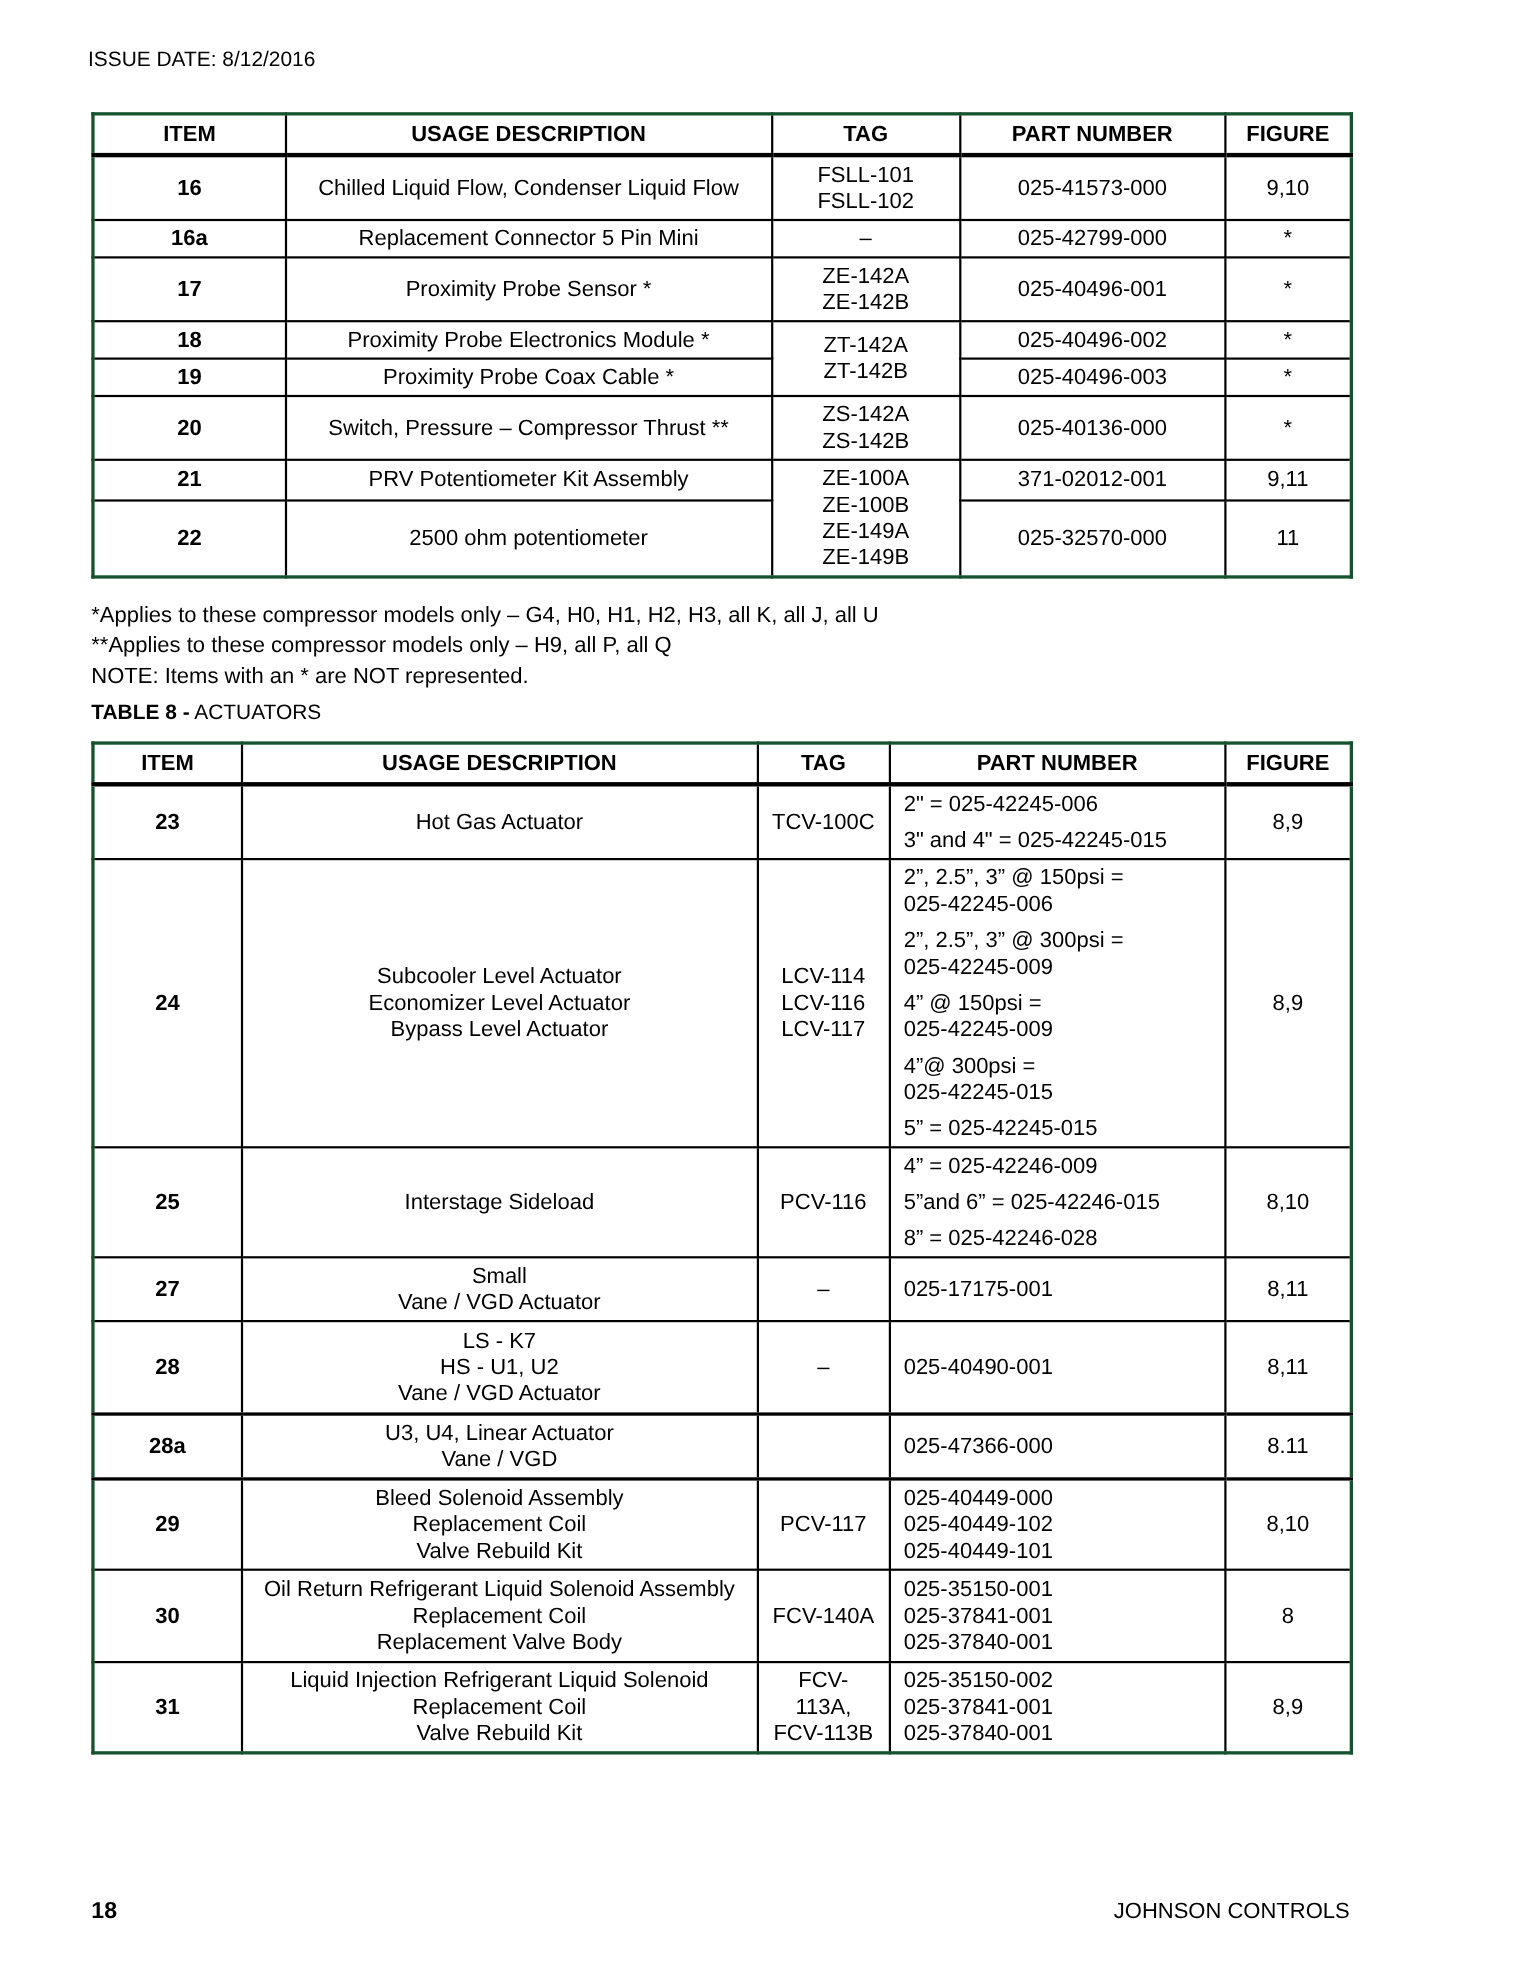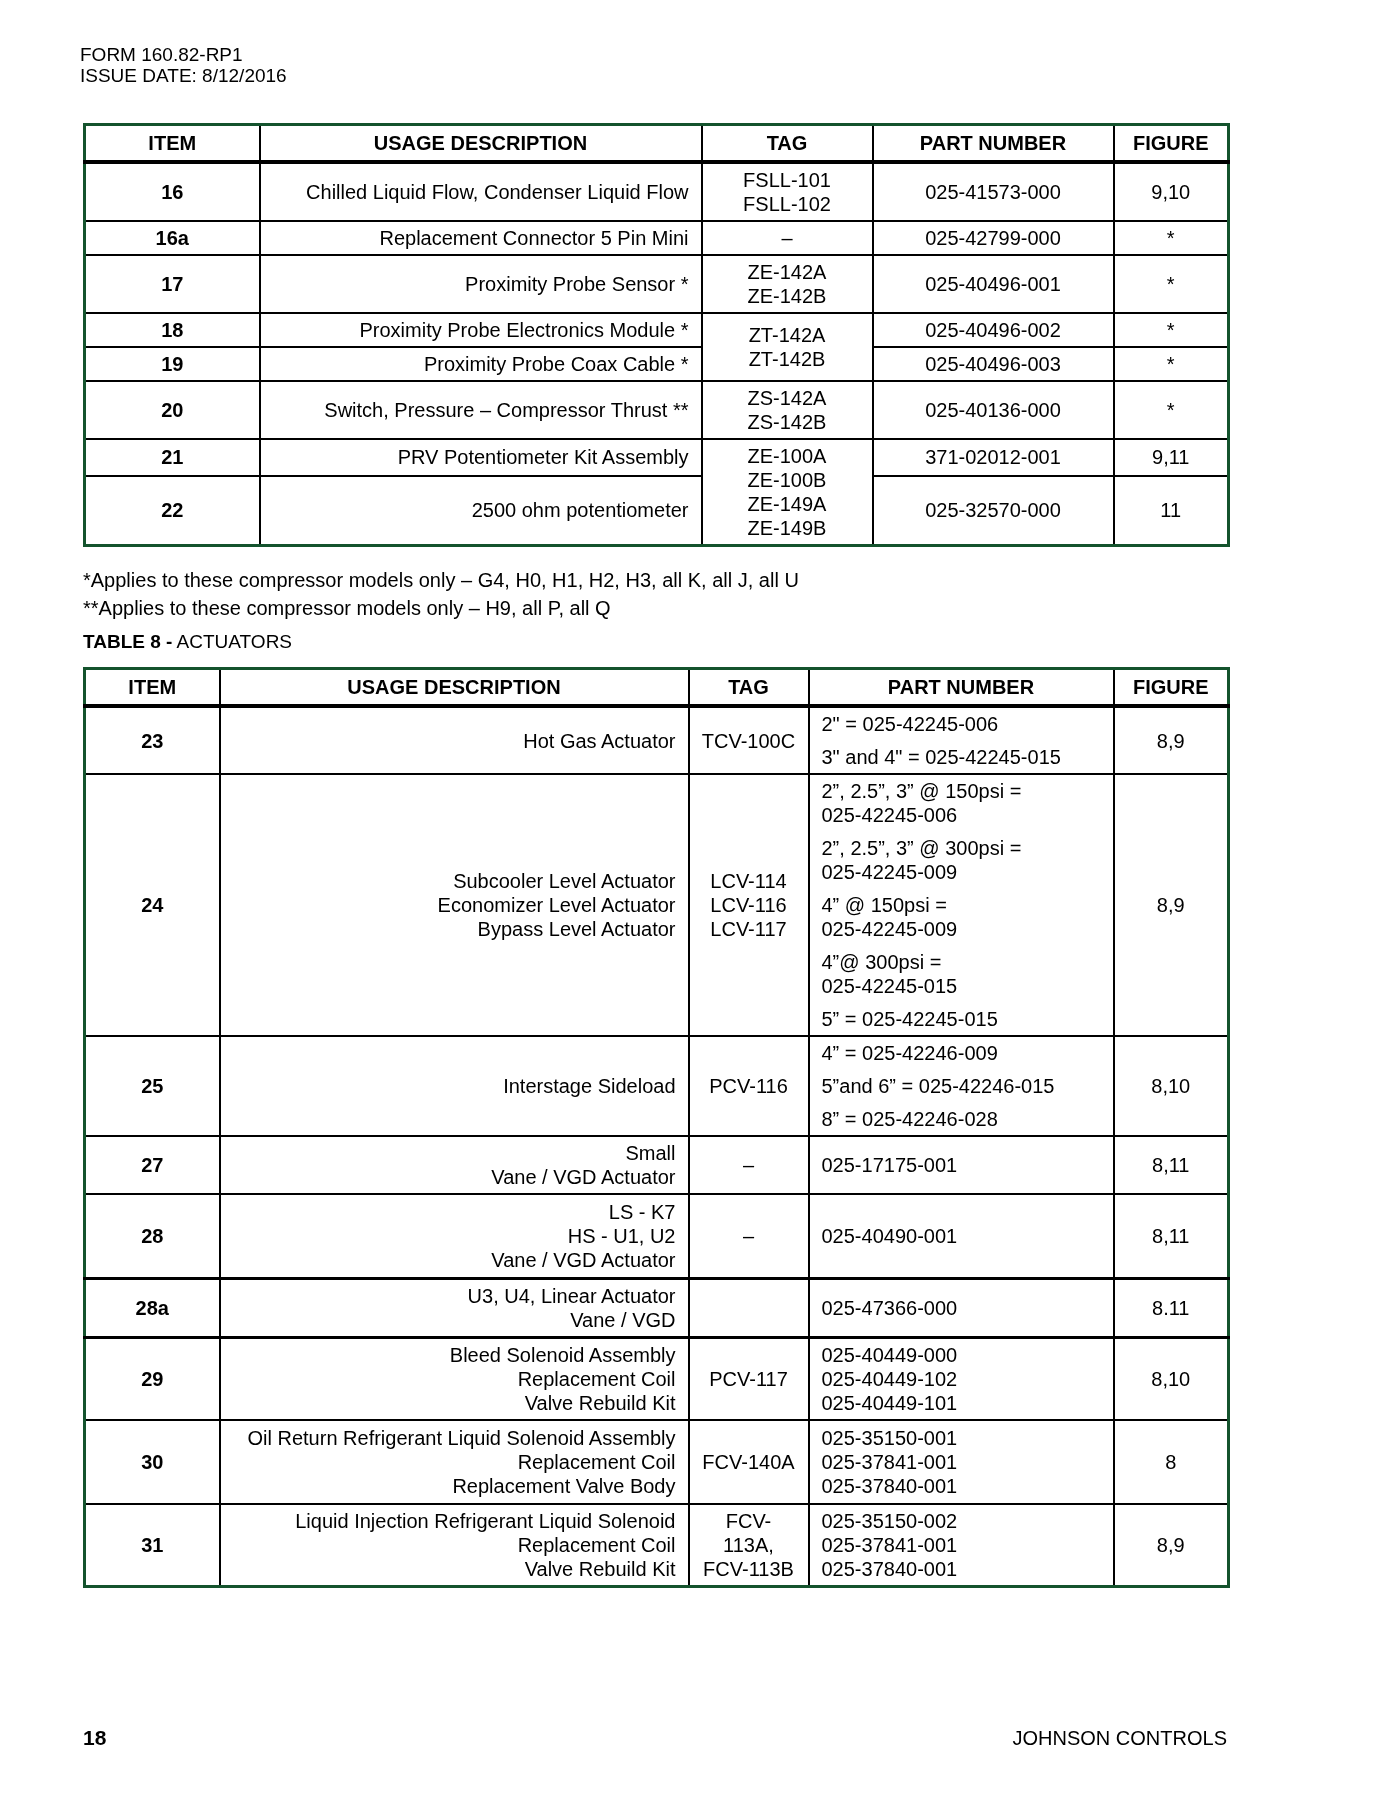--- a/index.html
+++ b/index.html
@@ -27,21 +27,21 @@
     white-space:pre-line;
     overflow:hidden;
   }
   .parts-table th {
     font-weight:bold;
     text-align:center;
     border-bottom:4px solid #000;
     padding:5px 6px;
   }
   td.c-item { text-align:center; font-weight:bold; }
-  td.c-desc { text-align:right; }
+  td.c-desc { text-align:center; }
   td.c-tag  { text-align:center; }
   td.c-fig  { text-align:center; }
   .t1 { margin:37px 0 0 83px; }
   .t1 td.c-part { text-align:center; }
   .t2 { margin:14px 0 0 83px; }
   .t2 td.c-part { text-align:left; }
   .cell-para { white-space:pre-line; }
   .cell-para + .cell-para { margin-top:9px; }
   
   .t1 tr.rh57 td { height:57px; }
@@ -69,21 +69,20 @@
   }
   .page-footer .page-num { font-size:21px; font-weight:bold; }
   .page-footer .company { font-size:20px; }
 </style>
 </head>
 <body>
 
 <div class="doc">
 
   <div class="page-header">
-    <div>FORM 160.82-RP1</div>
     <div>ISSUE DATE: 8/12/2016</div>
   </div>
 
   <table class="parts-table t1">
     <colgroup>
       <col style="width:175px">
         <col style="width:442px">
         <col style="width:171px">
         <col style="width:241px">
         <col style="width:115px">
@@ -158,20 +157,21 @@
         <td class="c-desc">2500 ohm potentiometer</td>
         <td class="c-part">025-32570-000</td>
         <td class="c-fig">11</td>
       </tr>
     </tbody>
   </table>
 
   <div class="notes">
     <p>*Applies to these compressor models only – G4, H0, H1, H2, H3, all K, all J, all U</p>
     <p>**Applies to these compressor models only – H9, all P, all Q</p>
+    <p class="note-last">NOTE: Items with an * are NOT represented.</p>
   </div>
 
   <h2 class="table-title"><span class="tt-bold">TABLE 8 -</span> <span>ACTUATORS</span></h2>
 
   <table class="parts-table t2">
     <colgroup>
       <col style="width:135px">
         <col style="width:469px">
         <col style="width:120px">
         <col style="width:305px">

